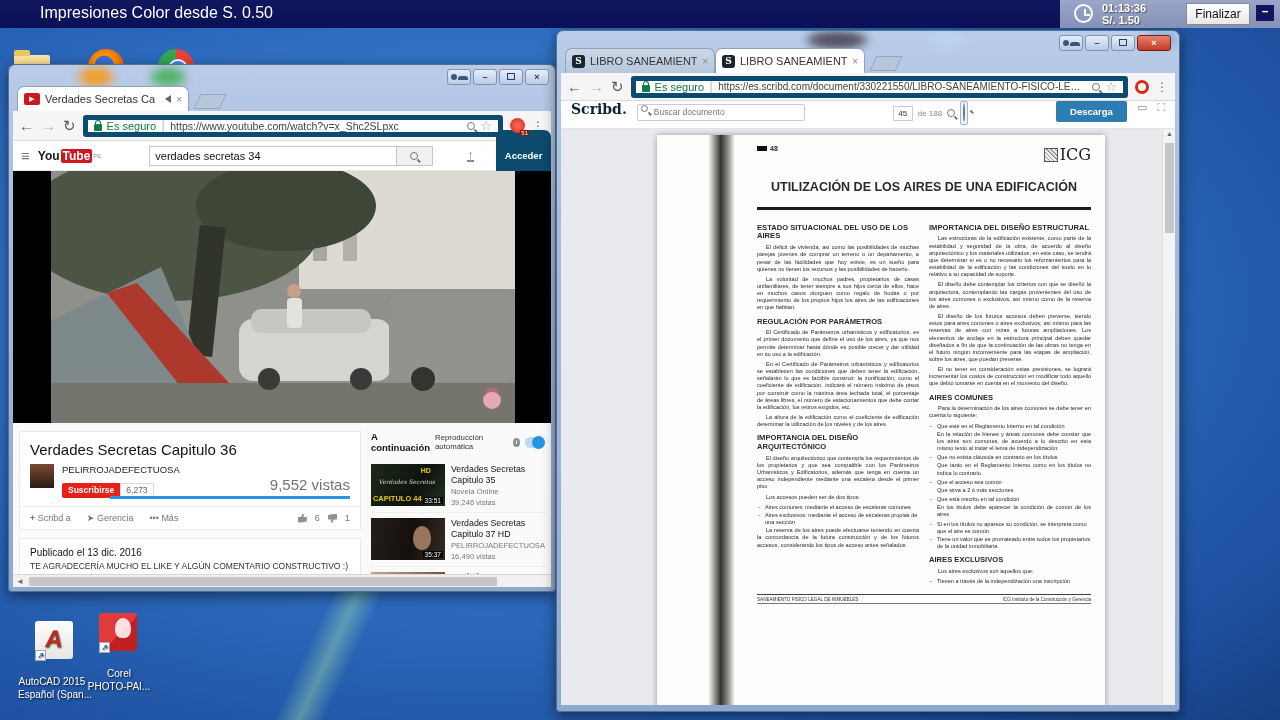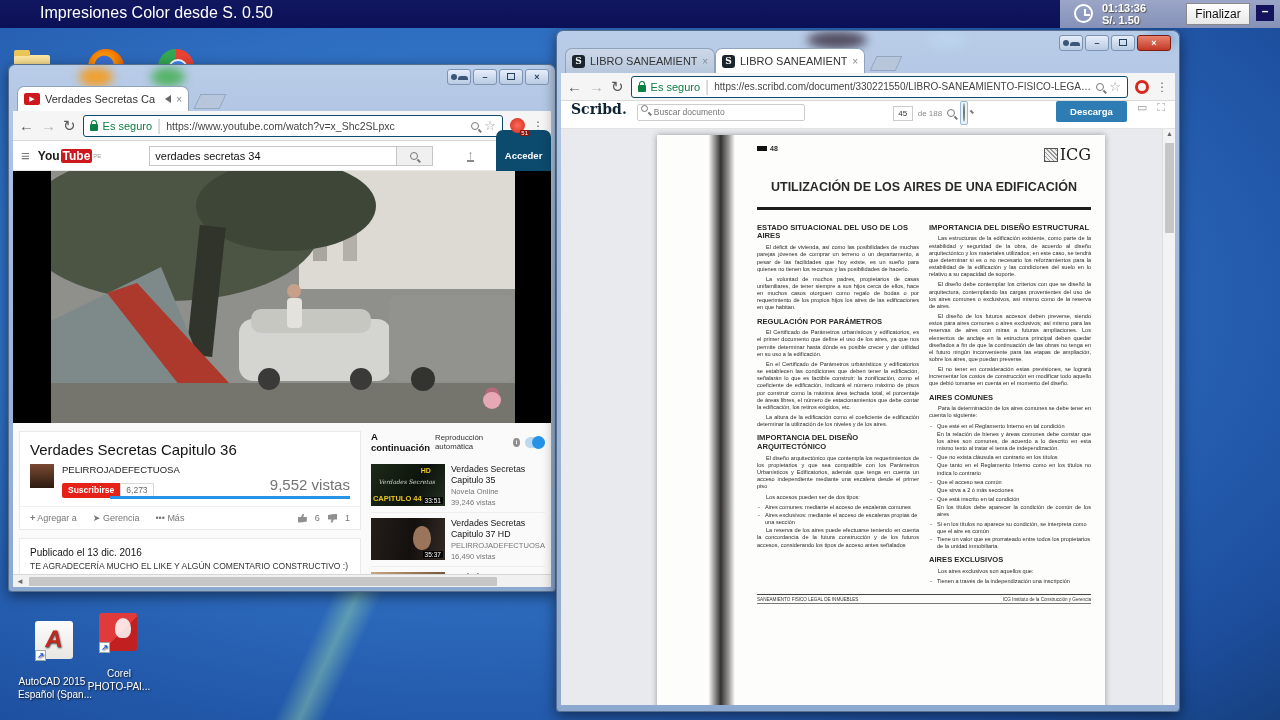--- a/index.html
+++ b/index.html
@@ -68,21 +68,21 @@
   .tab .x { color:#888; font-size:10px; }
   .newtab { width:26px; height:15px; background:#b7c6db; border:1px solid #93a7c0; transform:skewX(-25deg); margin:0 0 2px 8px; }
   .favicon-yt { width:16px; height:12px; background:#cc181e; border-radius:2px; color:#fff; font-size:7px; line-height:12px; text-align:center; }
   .favicon-scribd { width:13px; height:13px; background:#19242c; border-radius:3px; color:#fff; font:bold 9px/13px "DejaVu Serif"; text-align:center; }
   .spk { width:0; height:0; border-top:4px solid transparent; border-bottom:4px solid transparent; border-right:6px solid #666; }
 
   .win-body { position:absolute; left:4px; right:4px; background:#fff; overflow:hidden; }
   .toolbar { height:30px; background:#f5f5f5; border-bottom:1px solid #d9d9d9; display:flex; align-items:center; padding:0 6px; gap:7px; }
   .navg { font-size:15px; color:#5a5a5a; }
   .navg.dim { color:#b5b5b5; }
-  .addr { flex:1; height:22px; background:#fff; border:1px solid #0c4a6e; border-radius:3px; display:flex; align-items:center;
+  .addr { flex:1; height:22px; background:#fff; border:5px solid #0c4a6e; border-radius:3px; display:flex; align-items:center;
     padding:0 6px; gap:5px; overflow:hidden; white-space:nowrap; }
   .lock { width:8px; height:7px; background:#0b8043; border-radius:1px; position:relative; margin-top:3px; flex:none; }
   .lock::before { content:""; position:absolute; left:1px; top:-4px; width:4px; height:4px; border:1.5px solid #0b8043;
     border-bottom:none; border-radius:3px 3px 0 0; }
   .seguro { color:#0b8043; font-size:11px; flex:none; }
   .addr-sep { color:#ccc; flex:none; }
   .url { font-size:10.5px; color:#444; overflow:hidden; text-overflow:ellipsis; }
   .mag { width:8px; height:8px; border:1.5px solid #777; border-radius:50%; position:relative; flex:none; }
   .mag::after { content:""; position:absolute; left:6px; top:7px; width:4px; height:1.5px; background:#777; transform:rotate(45deg); }
   .star { color:#9a9a9a; font-size:13px; flex:none; }
@@ -326,21 +326,21 @@
               <div class="chan-name">PELIRROJADEFECTUOSA</div>
               <div class="subsc">
                 <span class="sb">Suscribirse</span>
                 <span class="ct">6,273</span>
               </div>
             </div>
             <div class="views">9,552 vistas</div>
             <div class="viewbar"></div>
           </div>
           <div class="actrow">
-            <span><b>+</b> <span>Agregar a</span></span>
+            <span><b>+</b> <span>Scribd a</span></span>
             <span><span>➤</span> <span>Gerencia</span></span>
             <span><span>•••</span> <span>Más</span></span>
             <span class="right">
               <span class="thumbic"></span>
               <span>6</span>
               <span class="thumbic down"></span>
               <span>1</span>
             </span>
           </div>
         </div>

